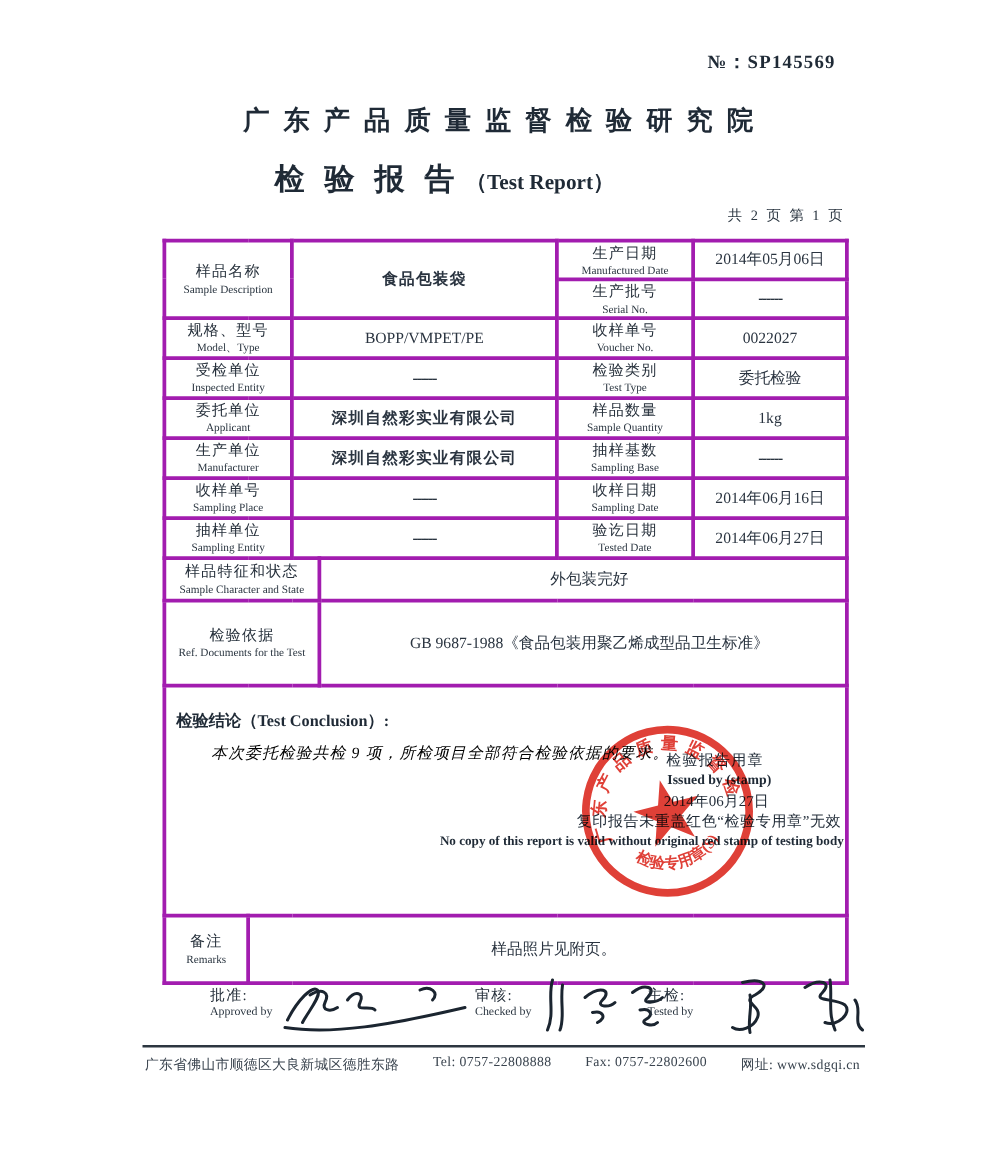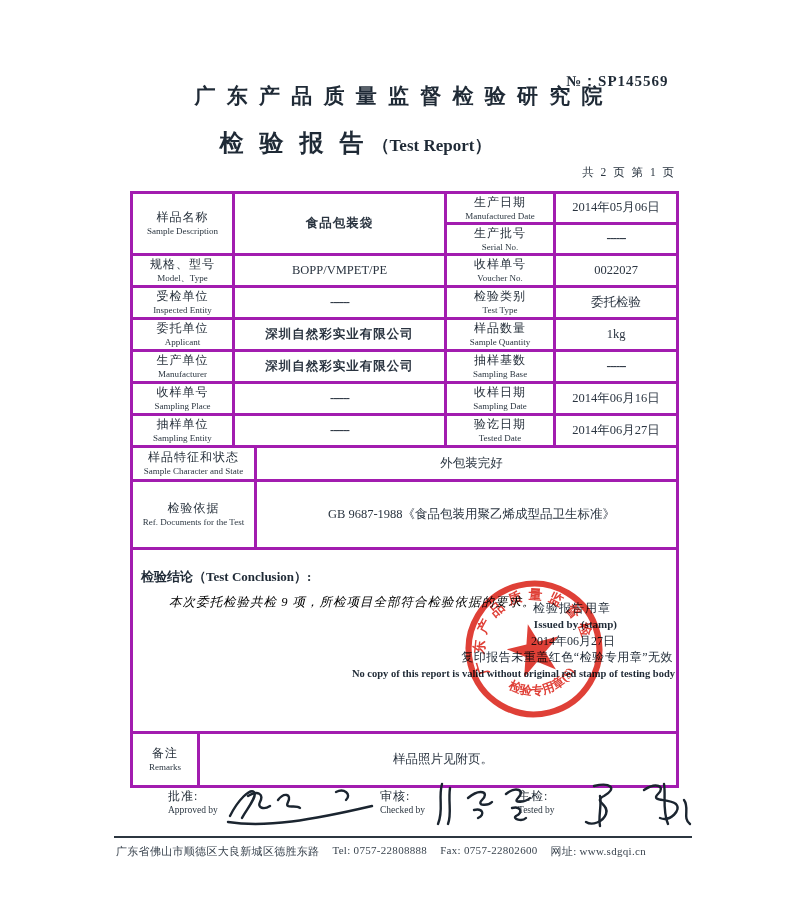--- a/index.html
+++ b/index.html
@@ -4,21 +4,21 @@
 <style>
   html,body{margin:0;padding:0;}
   body{
     width:800px;height:923px;background:#ffffff;
     font-family:"Liberation Serif","DejaVu Serif",serif;
     color:#26303b;-webkit-font-smoothing:antialiased;
   }
   .page{position:relative;width:800px;height:923px;background:#fff;overflow:hidden;}
 
   
-  .report-no{position:absolute;left:566px;top:72px;font-size:15px;font-weight:bold;letter-spacing:1px;color:#1f2a36;}
+  .report-no{position:absolute;left:566px;top:40px;font-size:15px;font-weight:bold;letter-spacing:1px;color:#1f2a36;}
   .institute-zh{position:absolute;left:0;top:82px;width:800px;text-align:center;
     font-size:21px;font-weight:700;letter-spacing:3px;color:#1f2a36;}
   .institute-en{position:absolute;left:0;top:108px;width:800px;text-align:center;
     font-size:13px;font-weight:bold;color:#232e3a;}
   .doc-title{position:absolute;left:0;top:127px;width:711px;text-align:center;color:#1f2a36;}
   .doc-title .zh{font-size:24px;font-weight:700;letter-spacing:5px;}
   .doc-title .en{font-size:17px;font-weight:700;letter-spacing:0;}
   .page-info{position:absolute;left:0;top:165px;width:676px;text-align:right;font-size:11.5px;letter-spacing:2px;color:#2a3540;}
 
   
@@ -52,21 +52,21 @@
   .sig-label .zh{font-size:12px;letter-spacing:1px;color:#26303b;}
   .sig-label .en{font-size:9.5px;color:#2b3641;}
   .sig-ink{position:absolute;top:-10px;}
   .sig-ink path{fill:none;stroke:#1b2530;stroke-width:2.4;stroke-linecap:round;stroke-linejoin:round;}
   .g1{left:10px;margin-left:28px;} .g1 .sig-ink{left:52px;}
   .g2{left:250px;} .g2 .sig-ink{left:50px;}
   .g3{left:388px;} .g3 .sig-ink{left:48px;}
 
   
   .footer-rule{position:absolute;left:114px;top:836px;width:578px;height:2px;background:#2c3640;}
-  .footer{position:absolute;left:116px;top:844px;width:578px;display:flex;gap:13px;
+  .footer{position:absolute;left:116px;top:844px;width:578px;display:flex;gap:27px;
     font-size:11px;white-space:nowrap;color:#39434e;letter-spacing:.3px;}
 </style>
 </head>
 <body>
 
 <div class="page">
 
   <div class="report-no">
     <span>№：</span><span>SP145569</span>
   </div>

